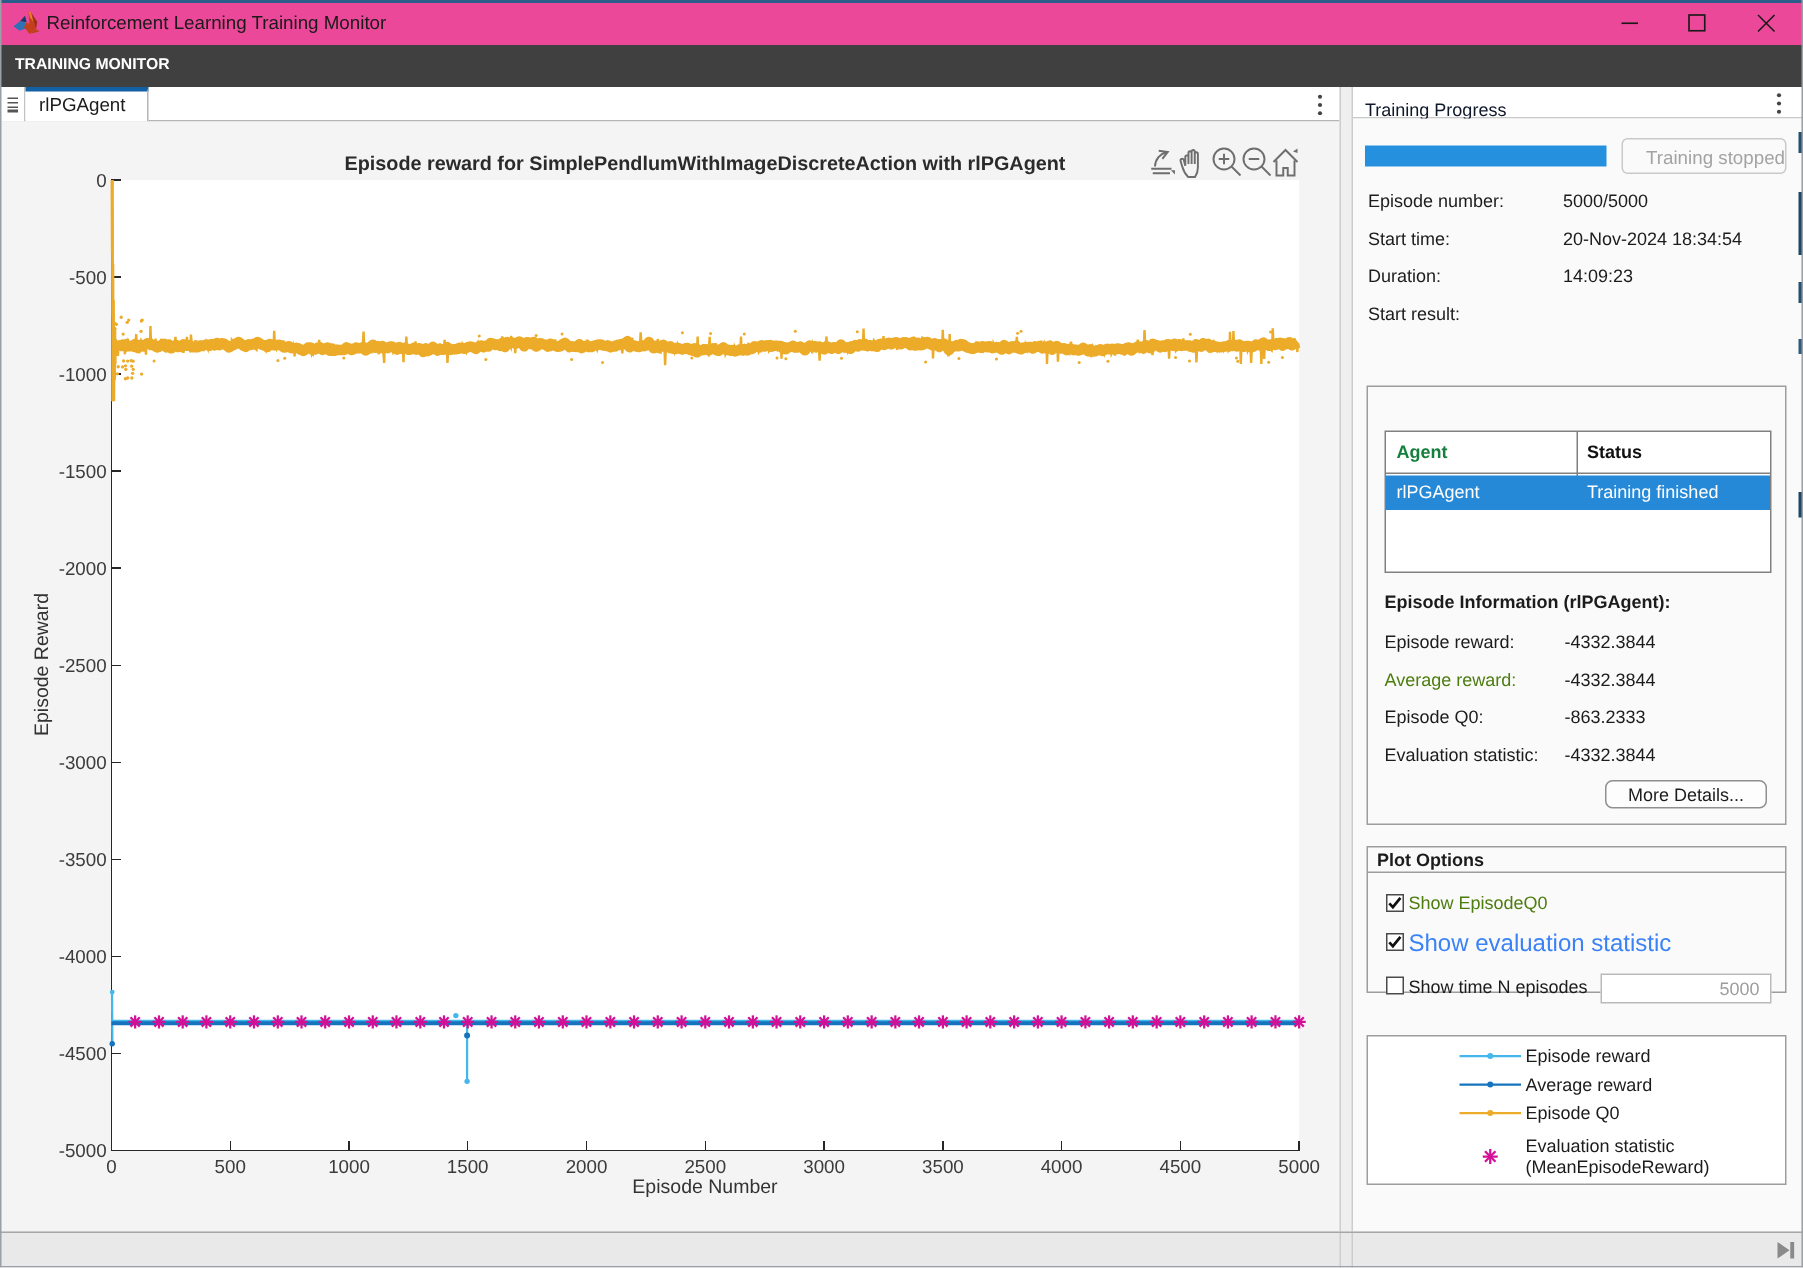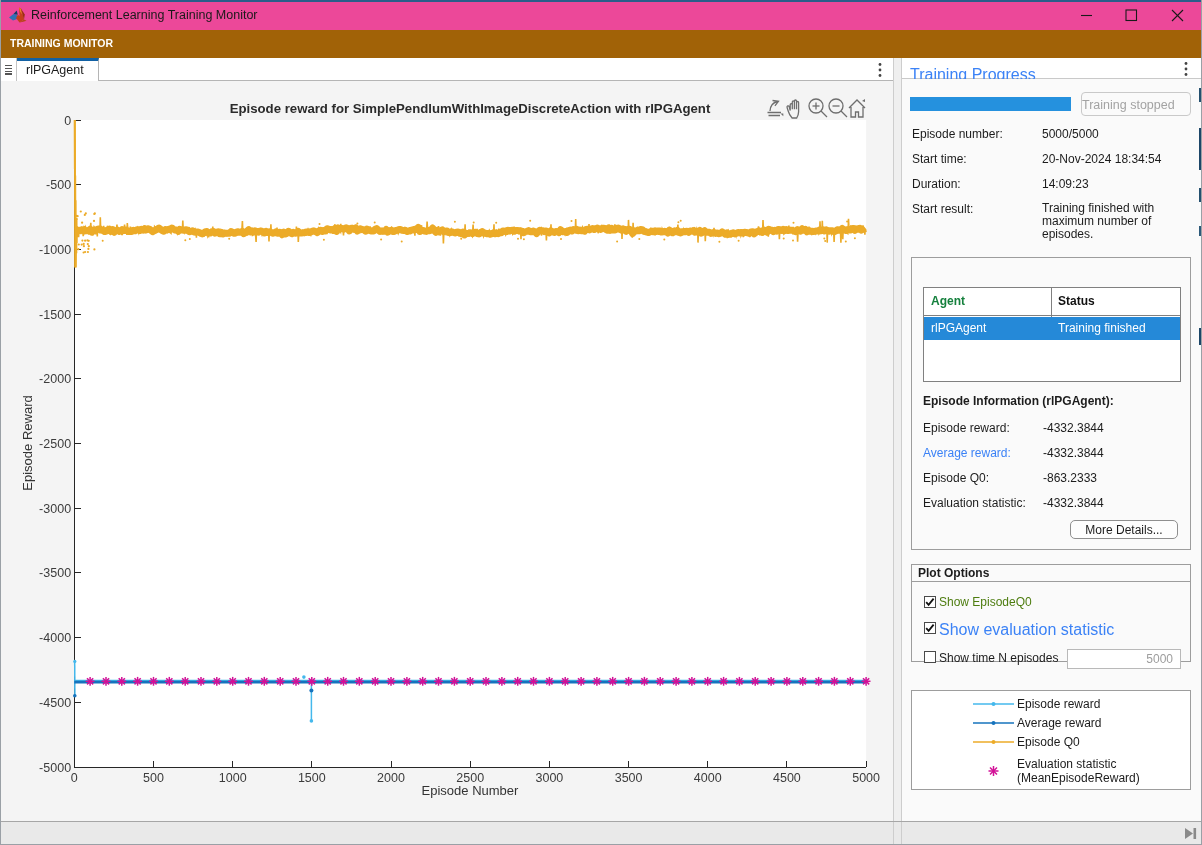--- a/index.html
+++ b/index.html
@@ -20,21 +20,21 @@
   <svg width="130" height="28" style="position:absolute;left:1060px;top:0">
     <g stroke="#1a1a1a" stroke-width="1.1" fill="none">
       <line x1="21" y1="13.5" x2="32" y2="13.5"></line>
       <rect x="66" y="8" width="10.5" height="10.5"></rect>
       <line x1="112" y1="8" x2="123" y2="19"></line>
         <line x1="123" y1="8" x2="112" y2="19"></line>
     </g>
   </svg>
 </div>
 
-<div style="position:absolute;left:0;top:30px;width:1202px;height:28px;background:#a16207">
+<div style="position:absolute;left:0;top:30px;width:1202px;height:28px;background:#404040">
   <span style="position:absolute;left:10px;top:7px;font-size:10.5px;font-weight:bold;color:#fff;letter-spacing:0">TRAINING MONITOR</span>
 </div>
 
 <div style="position:absolute;left:0;top:58px;width:893px;height:23px;background:#fff;border-bottom:1px solid #b5b5b5"></div>
 <div style="position:absolute;left:0;top:58px;width:17px;height:23px;background:#fff;border-right:1px solid #c3c3c3">
   <div style="position:absolute;left:5px;top:7px;width:7px;height:1.3px;background:#555"></div>
   <div style="position:absolute;left:5px;top:9.8px;width:7px;height:1.3px;background:#555"></div>
   <div style="position:absolute;left:5px;top:12.6px;width:7px;height:1.3px;background:#555"></div>
   <div style="position:absolute;left:5px;top:15.4px;width:7px;height:1.3px;background:#555"></div>
 </div>
@@ -259,55 +259,54 @@
     <use href="#ast" x="802.8" y="600.3"></use>
     <use href="#ast" x="818.6" y="600.3"></use>
     <use href="#ast" x="834.4" y="600.3"></use>
     <use href="#ast" x="850.3" y="600.3"></use>
     <use href="#ast" x="866.1" y="600.3"></use>
 </svg>
 
 <div style="position:absolute;left:893px;top:58px;width:9px;height:763px;background:#efefef;border-left:1px solid #cdcdcd;border-right:1px solid #cdcdcd"></div>
 
 <div style="position:absolute;left:902px;top:58px;width:300px;height:21px;background:#fff;border-bottom:1px solid #c9c9c9">
-  <span style="position:absolute;left:8px;top:8px;font-size:16px;color:#3b82f6">Training Progress</span>
+  <span style="position:absolute;left:8px;top:8px;font-size:12px;color:#0f172a">Training Progress</span>
 </div>
 <svg width="6" height="16" style="position:absolute;left:1183px;top:61px">
     <circle cx="3" cy="2.5" r="1.4" fill="#444"></circle>
     <circle cx="3" cy="8" r="1.4" fill="#444"></circle>
     <circle cx="3" cy="13.5" r="1.4" fill="#444"></circle>
   </svg>
 
 <div style="position:absolute;left:902px;top:79px;width:299px;height:742px;background:#fafafa;font-size:12px">
   <div style="position:absolute;left:8px;top:18px;width:161px;height:14px;background:#2591de"></div>
-  <div style="position:absolute;left:179px;top:13px;width:110px;height:24px;border:1px solid #c9c9c9;border-radius:4px;color:#a3a3a3;text-align:left;line-height:24px;font-size:12.5px">Training stopped</div>
+  <div style="position:absolute;left:179px;top:13px;width:110px;height:24px;border:1px solid #c9c9c9;border-radius:4px;color:#a3a3a3;text-align:right;line-height:24px;font-size:12.5px">Training stopped</div>
   <div style="position:absolute;left:10px;top:48px;color:#1c1c1c">Episode number:</div>
     <div style="position:absolute;left:140px;top:48px;color:#1c1c1c">5000/5000</div>
   <div style="position:absolute;left:10px;top:73px;color:#1c1c1c">Start time:</div>
     <div style="position:absolute;left:140px;top:73px;color:#1c1c1c">20-Nov-2024 18:34:54</div>
   <div style="position:absolute;left:10px;top:98px;color:#1c1c1c">Duration:</div>
     <div style="position:absolute;left:140px;top:98px;color:#1c1c1c">14:09:23</div>
   <div style="position:absolute;left:10px;top:123px;color:#1c1c1c">Start result:</div>
-    <div style="position:absolute;left:140px;top:123px;color:#1c1c1c"><span style="display:inline-block;line-height:12.8px">Training finished with<br>maximum number of<br>episodes.</span></div>
   <div style="position:absolute;left:9px;top:178px;width:280px;height:293px;border:1px solid #9d9d9d;background:#fafafa">
     <div style="position:absolute;left:11px;top:29px;width:258px;height:95px;border:1px solid #808080;background:#fff">
       <div style="position:absolute;left:0;top:0;width:100%;height:28px;border-bottom:1px solid #808080">
         <span style="position:absolute;left:7px;top:6px;font-weight:bold;color:#15803d">Agent</span>
         <span style="position:absolute;left:134px;top:6px;font-weight:bold;color:#111">Status</span>
       </div>
       <div style="position:absolute;left:127px;top:0;width:1px;height:52px;background:#808080"></div>
       <div style="position:absolute;left:0;top:29px;width:100%;height:23px;background:#2589d8">
         <span style="position:absolute;left:7px;top:4px;color:#fff">rlPGAgent</span>
         <span style="position:absolute;left:134px;top:4px;color:#fff">Training finished</span>
       </div>
     </div>
     <div style="position:absolute;left:11px;top:136px;font-weight:bold;color:#1c1c1c">Episode Information (rlPGAgent):</div>
     <div style="position:absolute;left:11px;top:163px;color:#1c1c1c">Episode reward:</div>
       <div style="position:absolute;left:131px;top:163px;color:#1c1c1c">-4332.3844</div>
-    <div style="position:absolute;left:11px;top:188px;color:#3b82f6">Average reward:</div>
+    <div style="position:absolute;left:11px;top:188px;color:#4d7c0f">Average reward:</div>
       <div style="position:absolute;left:131px;top:188px;color:#1c1c1c">-4332.3844</div>
     <div style="position:absolute;left:11px;top:213px;color:#1c1c1c">Episode Q0:</div>
       <div style="position:absolute;left:131px;top:213px;color:#1c1c1c">-863.2333</div>
     <div style="position:absolute;left:11px;top:238px;color:#1c1c1c">Evaluation statistic:</div>
       <div style="position:absolute;left:131px;top:238px;color:#1c1c1c">-4332.3844</div>
     <div style="position:absolute;left:158px;top:262px;width:108px;height:19px;border:1px solid #8f8f8f;border-radius:5px;background:#fdfdfd;text-align:center;line-height:19px;color:#1c1c1c">More Details...</div>
   </div>
   <div style="position:absolute;left:9px;top:485px;width:280px;height:98px;border:1px solid #9d9d9d;background:#fafafa">
     <div style="position:absolute;left:0;top:0;width:100%;height:17px;border-bottom:1px solid #9d9d9d">
         <span style="position:absolute;left:6px;top:1px;font-weight:bold;color:#1c1c1c">Plot Options</span>

